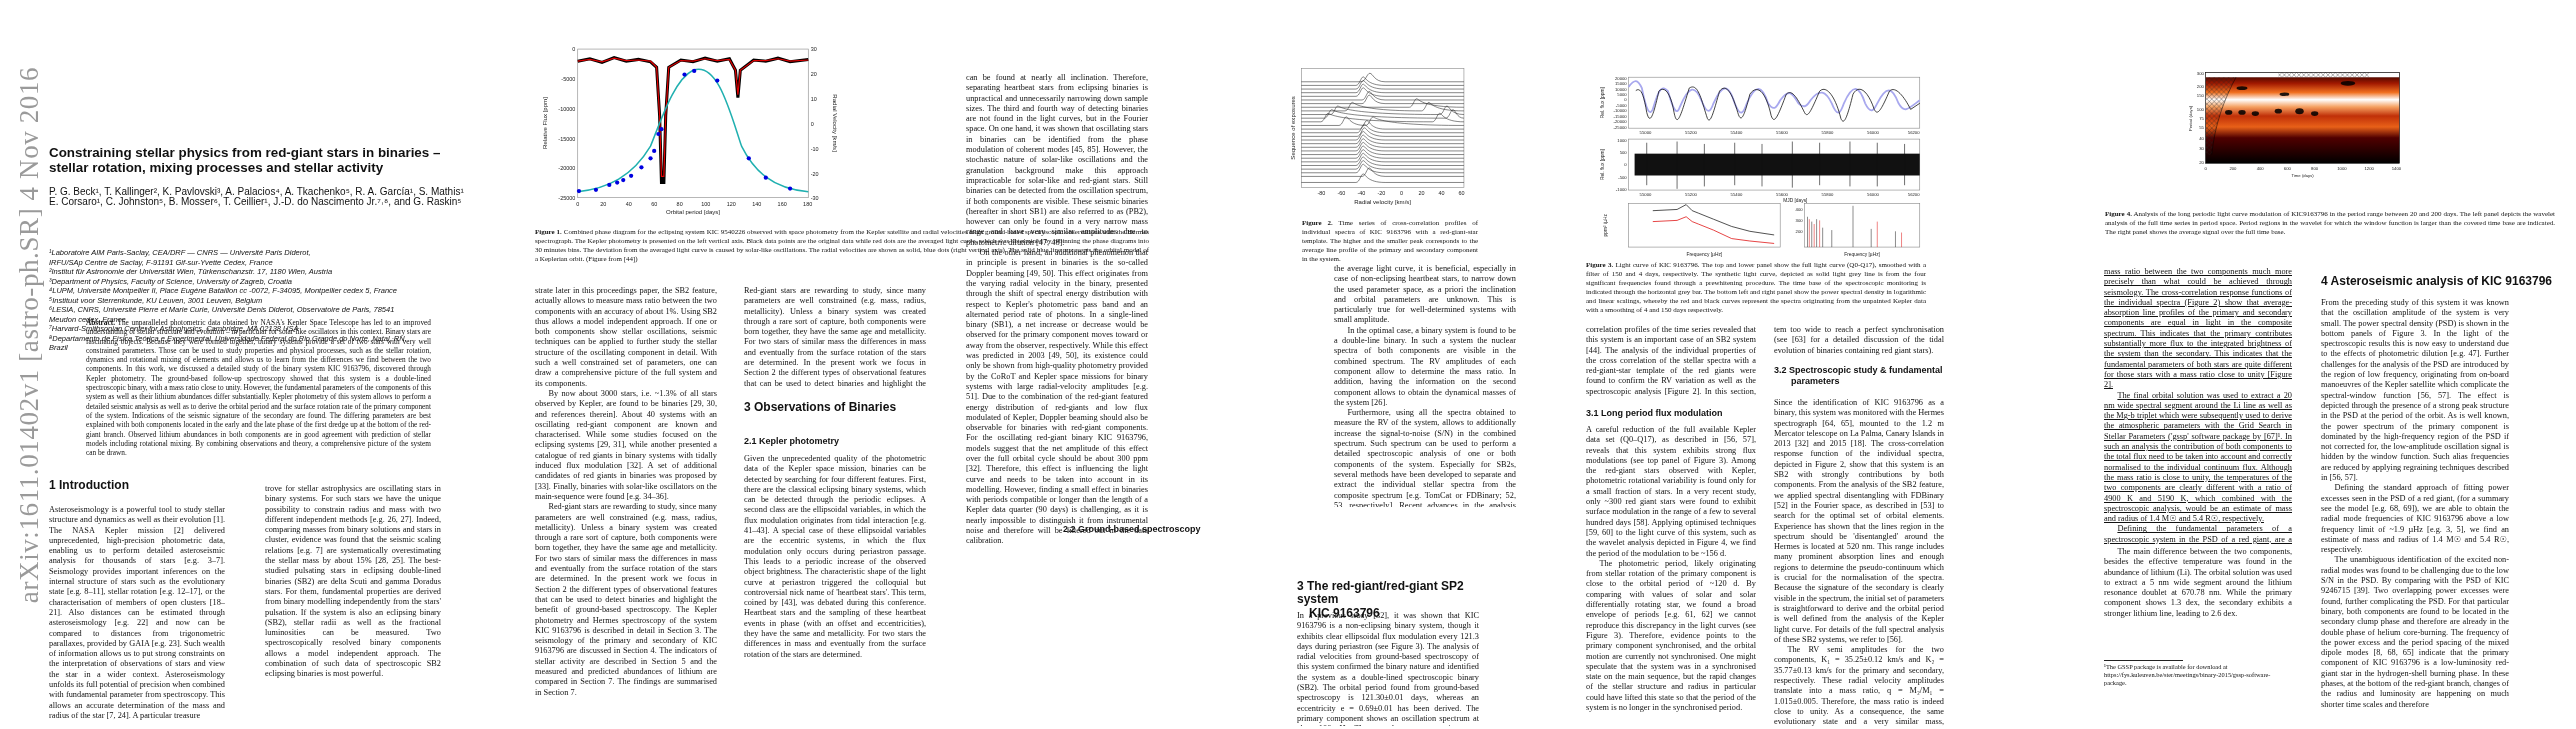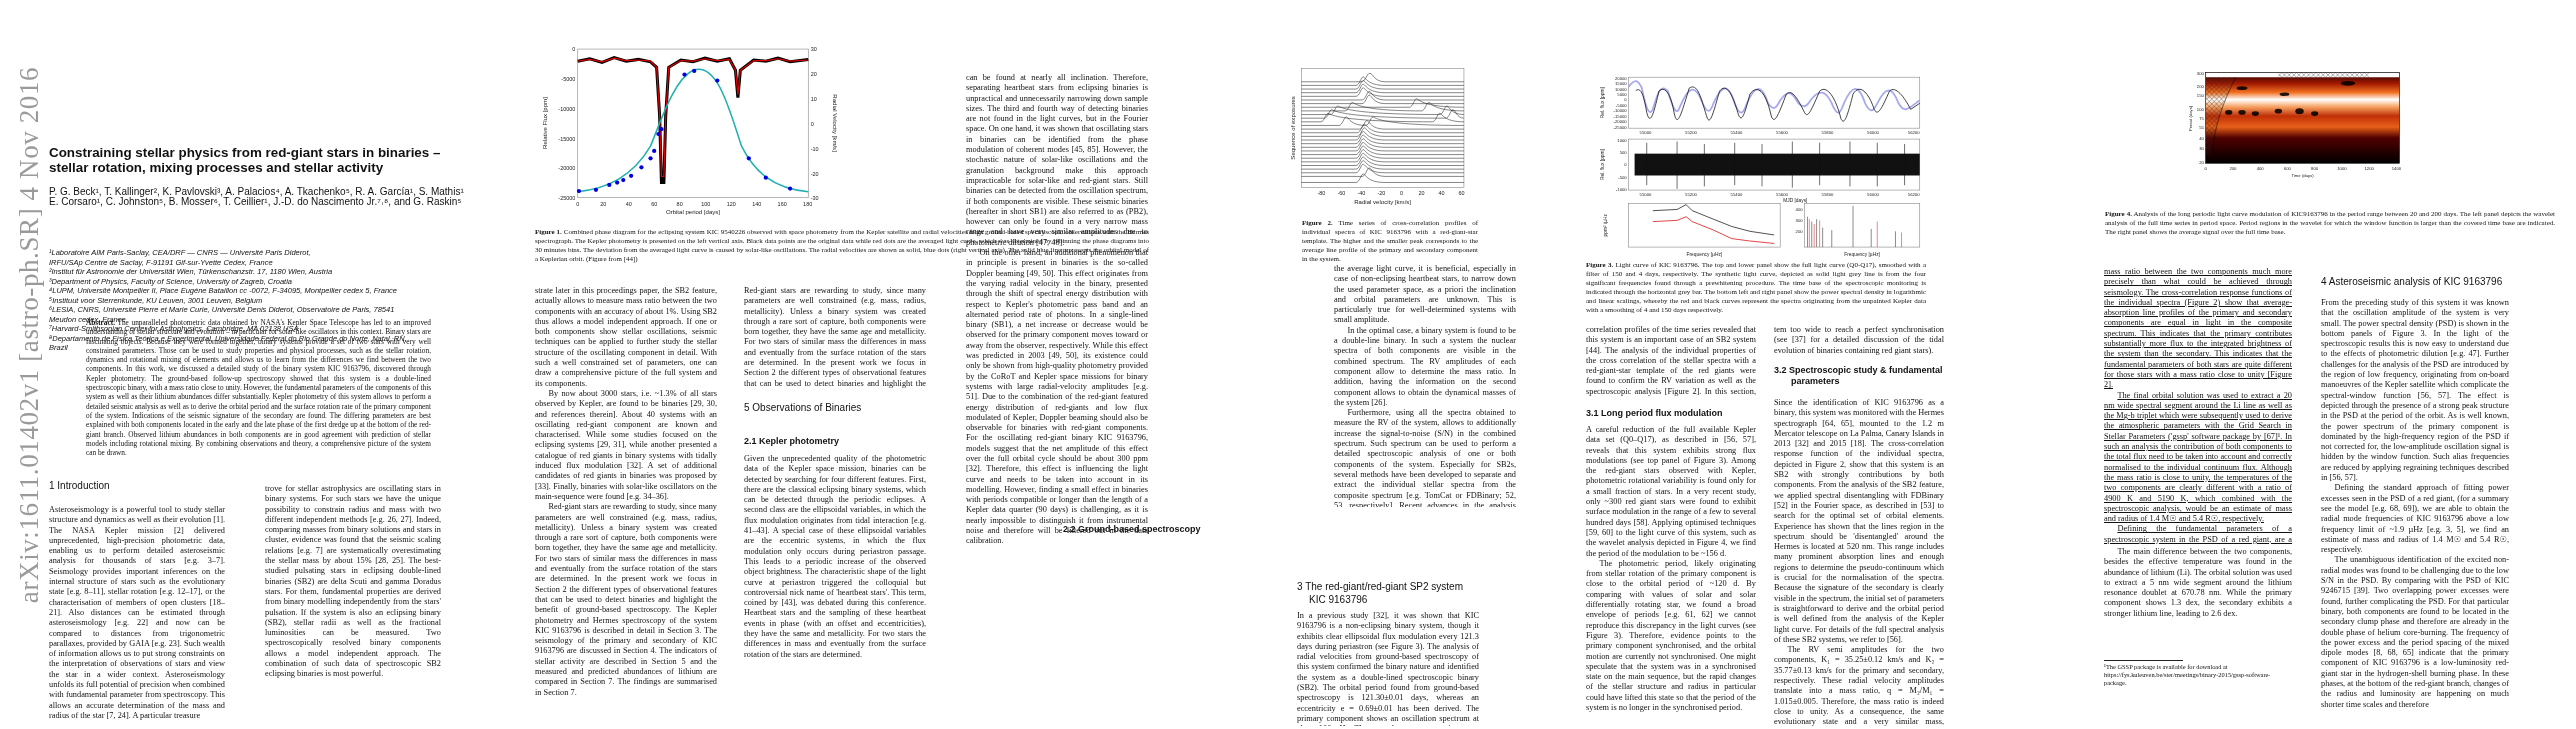--- a/index.html
+++ b/index.html
@@ -8,21 +8,21 @@
   .arxiv-stamp { position: absolute; left: 11px; top: 122px; width: 36px; height: 425px; }
   .arxiv-stamp span { position: absolute; left: 50%; top: 50%; transform: translate(-50%,-50%) rotate(-90deg); white-space: nowrap; font-size: 27px; color: #9a9a9a; font-family: "Liberation Serif", serif; letter-spacing: 0.6px; }
   .title { font-family: "Liberation Sans", sans-serif; font-weight: bold; font-size: 13.4px; line-height: 14.6px; }
   .authors { font-family: Liberation Sans, sans-serif; font-size: 10px; line-height: 10.3px; }
   .affil { font-family: "Liberation Sans", sans-serif; font-style: italic; font-size: 7.5px; line-height: 9.5px; }
   .abstract { font-size: 7.3px; line-height: 9.3px; text-align: justify; }
   .abstract b { font-weight: bold; }
   .col { font-size: 8.3px; line-height: 10.3px; text-align: justify; }
   .col p { text-indent: 0; }
   .col p + p { text-indent: 13.4px; }
-  .h1 { font-family: "Liberation Sans", sans-serif; font-weight: normal; font-size: 10px; line-height: 13.4px; }
+  .h1 { font-family: "Liberation Sans", sans-serif; font-weight: bold; font-size: 12px; line-height: 13.4px; }
   .h2 { font-family: "Liberation Sans", sans-serif; font-weight: bold; font-size: 9px; line-height: 11px; }
   .caption { font-size: 7px; line-height: 9px; text-align: justify; }
   .caption b { font-weight: bold; }
   .footnote { font-size: 6.4px; line-height: 8.2px; }
   .fn-rule { height: 0.6px; background: #222; width: 79px; margin-bottom: 2.4px; }
   .fig svg { display: block; }
   .axis-text { font-family: "Liberation Sans", sans-serif; font-size: 9px; fill: #222; }
   .axis-label { font-family: "Liberation Sans", sans-serif; font-size: 10px; fill: #222; }
 </style>
 </head>
@@ -140,21 +140,21 @@
 
   <div class="abs col" style="left:535px; top:286px; width:182px;">
     <p>strate later in this proceedings paper, the SB2 feature, actually allows to measure mass ratio between the two components with an accuracy of about 1%. Using SB2 thus allows a model independent approach. If one or both components show stellar oscillations, seismic techniques can be applied to further study the stellar structure of the oscillating component in detail. With such a well constrained set of parameters, one can draw a comprehensive picture of the full system and its components.</p>
     <p>By now about 3000 stars, i.e. ~1.3% of all stars observed by Kepler, are found to be binaries [29, 30, and references therein]. About 40 systems with an oscillating red-giant component are known and characterised. While some studies focused on the eclipsing systems [29, 31], while another presented a catalogue of red giants in binary systems with tidally induced flux modulation [32]. A set of additional candidates of red giants in binaries was proposed by [33]. Finally, binaries with solar-like oscillators on the main-sequence were found [e.g. 34–36].</p>
     <p>Red-giant stars are rewarding to study, since many parameters are well constrained (e.g. mass, radius, metallicity). Unless a binary system was created through a rare sort of capture, both components were born together, they have the same age and metallicity. For two stars of similar mass the differences in mass and eventually from the surface rotation of the stars are determined. In the present work we focus in Section 2 the different types of observational features that can be used to detect binaries and highlight the benefit of ground-based spectroscopy. The Kepler photometry and Hermes spectroscopy of the system KIC 9163796 is described in detail in Section 3. The seismology of the primary and secondary of KIC 9163796 are discussed in Section 4. The indicators of stellar activity are described in Section 5 and the measured and predicted abundances of lithium are compared in Section 7. The findings are summarised in Section 7.</p>
   </div>
 
   <div class="abs col" style="left:744px; top:286px; width:182px;">
     <p style="height:103px; overflow:hidden;">Red-giant stars are rewarding to study, since many parameters are well constrained (e.g. mass, radius, metallicity). Unless a binary system was created through a rare sort of capture, both components were born together, they have the same age and metallicity. For two stars of similar mass the differences in mass and eventually from the surface rotation of the stars are determined. In the present work we focus in Section 2 the different types of observational features that can be used to detect binaries and highlight the benefit of ground-based spectroscopy. The Kepler photometry and Hermes spectroscopy of the system KIC 9163796 is described in detail in Section 3. The seismology of the primary and secondary of KIC 9163796 are discussed in Section 4. The indicators of stellar activity are described in Section 5 and the measured and predicted abundances of lithium are compared in Section 7. The findings are summarised in Section 7.</p>
   </div>
-  <div class="abs h1" style="left:744px; top:401px;">5  Observations of Binaries</div>
+  <div class="abs h1" style="left:744px; top:401px;">3  Observations of Binaries</div>
   <div class="abs h2" style="left:744px; top:436px;">2.1  Kepler photometry</div>
   <div class="abs col" style="left:744px; top:454px; width:182px; height:267px; overflow:hidden;">
     <p>Given the unprecedented quality of the photometric data of the Kepler space mission, binaries can be detected by searching for four different features. First, there are the classical eclipsing binary systems, which can be detected through the periodic eclipses. A second class are the ellipsoidal variables, in which the flux modulation originates from tidal interaction [e.g. 41–43]. A special case of these ellipsoidal variables are the eccentric systems, in which the flux modulation only occurs during periastron passage. This leads to a periodic increase of the observed object brightness. The characteristic shape of the light curve at periastron triggered the colloquial but controversial nick name of 'heartbeat stars'. This term, coined by [43], was debated during this conference. Heartbeat stars and the sampling of these heartbeat events in phase (with an offset and eccentricities), they have the same and metallicity. For two stars the differences in mass and eventually from the surface rotation of the stars are determined.</p>
   </div>
 </section>
 
 <section>
   <div class="abs col" style="left:966px; top:73px; width:182px; height:650px; overflow:hidden;">
     <p>can be found at nearly all inclination. Therefore, separating heartbeat stars from eclipsing binaries is unpractical and unnecessarily narrowing down sample sizes. The third and fourth way of detecting binaries are not found in the light curves, but in the Fourier space. On one hand, it was shown that oscillating stars in binaries can be identified from the phase modulation of coherent modes [45, 85]. However, the stochastic nature of solar-like oscillations and the granulation background make this approach impracticable for solar-like and red-giant stars. Still binaries can be detected from the oscillation spectrum, if both components are visible. These seismic binaries (hereafter in short SB1) are also referred to as (PB2), however can only be found in a very narrow mass range and have very similar amplitudes due to photometric dilution [47, 48].</p>
     <p>On the other hand, an additional phenomenon that in principle is present in binaries is the so-called Doppler beaming [49, 50]. This effect originates from the varying radial velocity in the binary, presented through the shift of spectral energy distribution with respect to Kepler's photometric pass band and an alternated period rate of photons. In a single-lined binary (SB1), a net increase or decrease would be observed for the primary component moves toward or away from the observer, respectively. While this effect was predicted in 2003 [49, 50], its existence could only be shown from high-quality photometry provided by the CoRoT and Kepler space missions for binary systems with large radial-velocity amplitudes [e.g. 51]. Due to the combination of the red-giant featured energy distribution of red-giants and low flux modulated of Kepler, Doppler beaming should also be observable for binaries with red-giant components. For the oscillating red-giant binary KIC 9163796, models suggest that the net amplitude of this effect over the full orbital cycle should be about 300 ppm [32]. Therefore, this effect is influencing the light curve and needs to be taken into account in its modelling. However, finding a small effect in binaries with periods compatible or longer than the length of a Kepler data quarter (90 days) is challenging, as it is nearly impossible to distinguish it from instrumental noise and therefore will be filtered out in the data calibration.</p>
@@ -335,21 +335,21 @@
   <div class="abs col" style="left:1586px; top:325px; width:170px; height:73px; overflow:hidden;">
     <p>correlation profiles of the time series revealed that this system is an important case of an SB2 system [44]. The analysis of the individual properties of the cross correlation of the stellar spectra with a red-giant-star template of the red giants were found to confirm the RV variation as well as the spectroscopic analysis [Figure 2]. In this section, we are summarising the results of our study, dedicated to obtain a comprehensive and complete picture of KIC 9163796 [56].</p>
   </div>
   <div class="abs h2" style="left:1586px; top:408px;">3.1  Long period flux modulation</div>
   <div class="abs col" style="left:1586px; top:425px; width:170px; height:301px; overflow:hidden;">
     <p>A careful reduction of the full available Kepler data set (Q0–Q17), as described in [56, 57], reveals that this system exhibits strong flux modulations (see top panel of Figure 3). Among the red-giant stars observed with Kepler, photometric rotational variability is found only for a small fraction of stars. In a very recent study, only ~300 red giant stars were found to exhibit surface modulation in the range of a few to several hundred days [58]. Applying optimised techniques [59, 60] to the light curve of this system, such as the wavelet analysis depicted in Figure 4, we find the period of the modulation to be ~156 d.</p>
     <p>The photometric period, likely originating from stellar rotation of the primary component is close to the orbital period of ~120 d. By comparing with values of solar and solar differentially rotating star, we found a broad envelope of periods [e.g. 61, 62] we cannot reproduce this discrepancy in the light curves (see Figure 3). Therefore, evidence points to the primary component synchronised, and the orbital motion are currently not synchronised. One might speculate that the system was in a synchronised state on the main sequence, but the rapid changes of the stellar structure and radius in particular could have lifted this state so that the period of the system is no longer in the synchronised period.</p>
   </div>
 
   <div class="abs col" style="left:1774px; top:325px; width:170px;">
-    <p>tem too wide to reach a perfect synchronisation (see [37] for a detailed discussion of the tidal evolution of binaries containing red giant stars).</p>
+    <p>tem too wide to reach a perfect synchronisation (see [63] for a detailed discussion of the tidal evolution of binaries containing red giant stars).</p>
   </div>
   <div class="abs h2" style="left:1774px; top:365px; width:170px;">
     <div>3.2  Spectroscopic study &amp; fundamental</div>
     <div style="padding-left:17px;">parameters</div>
   </div>
   <div class="abs col" style="left:1774px; top:398px; width:170px; height:328px; overflow:hidden;">
     <p>Since the identification of KIC 9163796 as a binary, this system was monitored with the Hermes spectrograph [64, 65], mounted to the 1.2 m Mercator telescope on La Palma, Canary Islands in 2013 [32] and 2015 [18]. The cross-correlation response function of the individual spectra, depicted in Figure 2, show that this system is an SB2 with strongly contributions by both components. From the analysis of the SB2 feature, we applied spectral disentangling with FDBinary [52] in the Fourier space, as described in [53] to search for the optimal set of orbital elements. Experience has shown that the lines region in the spectrum should be 'disentangled' around the Hermes is located at 520 nm. This range includes many prominent absorption lines and enough regions to determine the pseudo-continuum which is crucial for the normalisation of the spectra. Because the signature of the secondary is clearly visible in the spectrum, the initial set of parameters is straightforward to derive and the orbital period is well defined from the analysis of the Kepler light curve. For details of the full spectral analysis of these SB2 systems, we refer to [56].</p>
     <p>The RV semi amplitudes for the two components, K₁ = 35.25±0.12 km/s and K₂ = 35.77±0.13 km/s for the primary and secondary, respectively. These radial velocity amplitudes translate into a mass ratio, q = M₂/M₁ = 1.015±0.005. Therefore, the mass ratio is indeed close to unity. As a consequence, the same evolutionary state and a very similar mass, however the low ratio of the RV semi-amplitudes argue for a difference in the luminosity of the two components.</p>
   </div>
 

